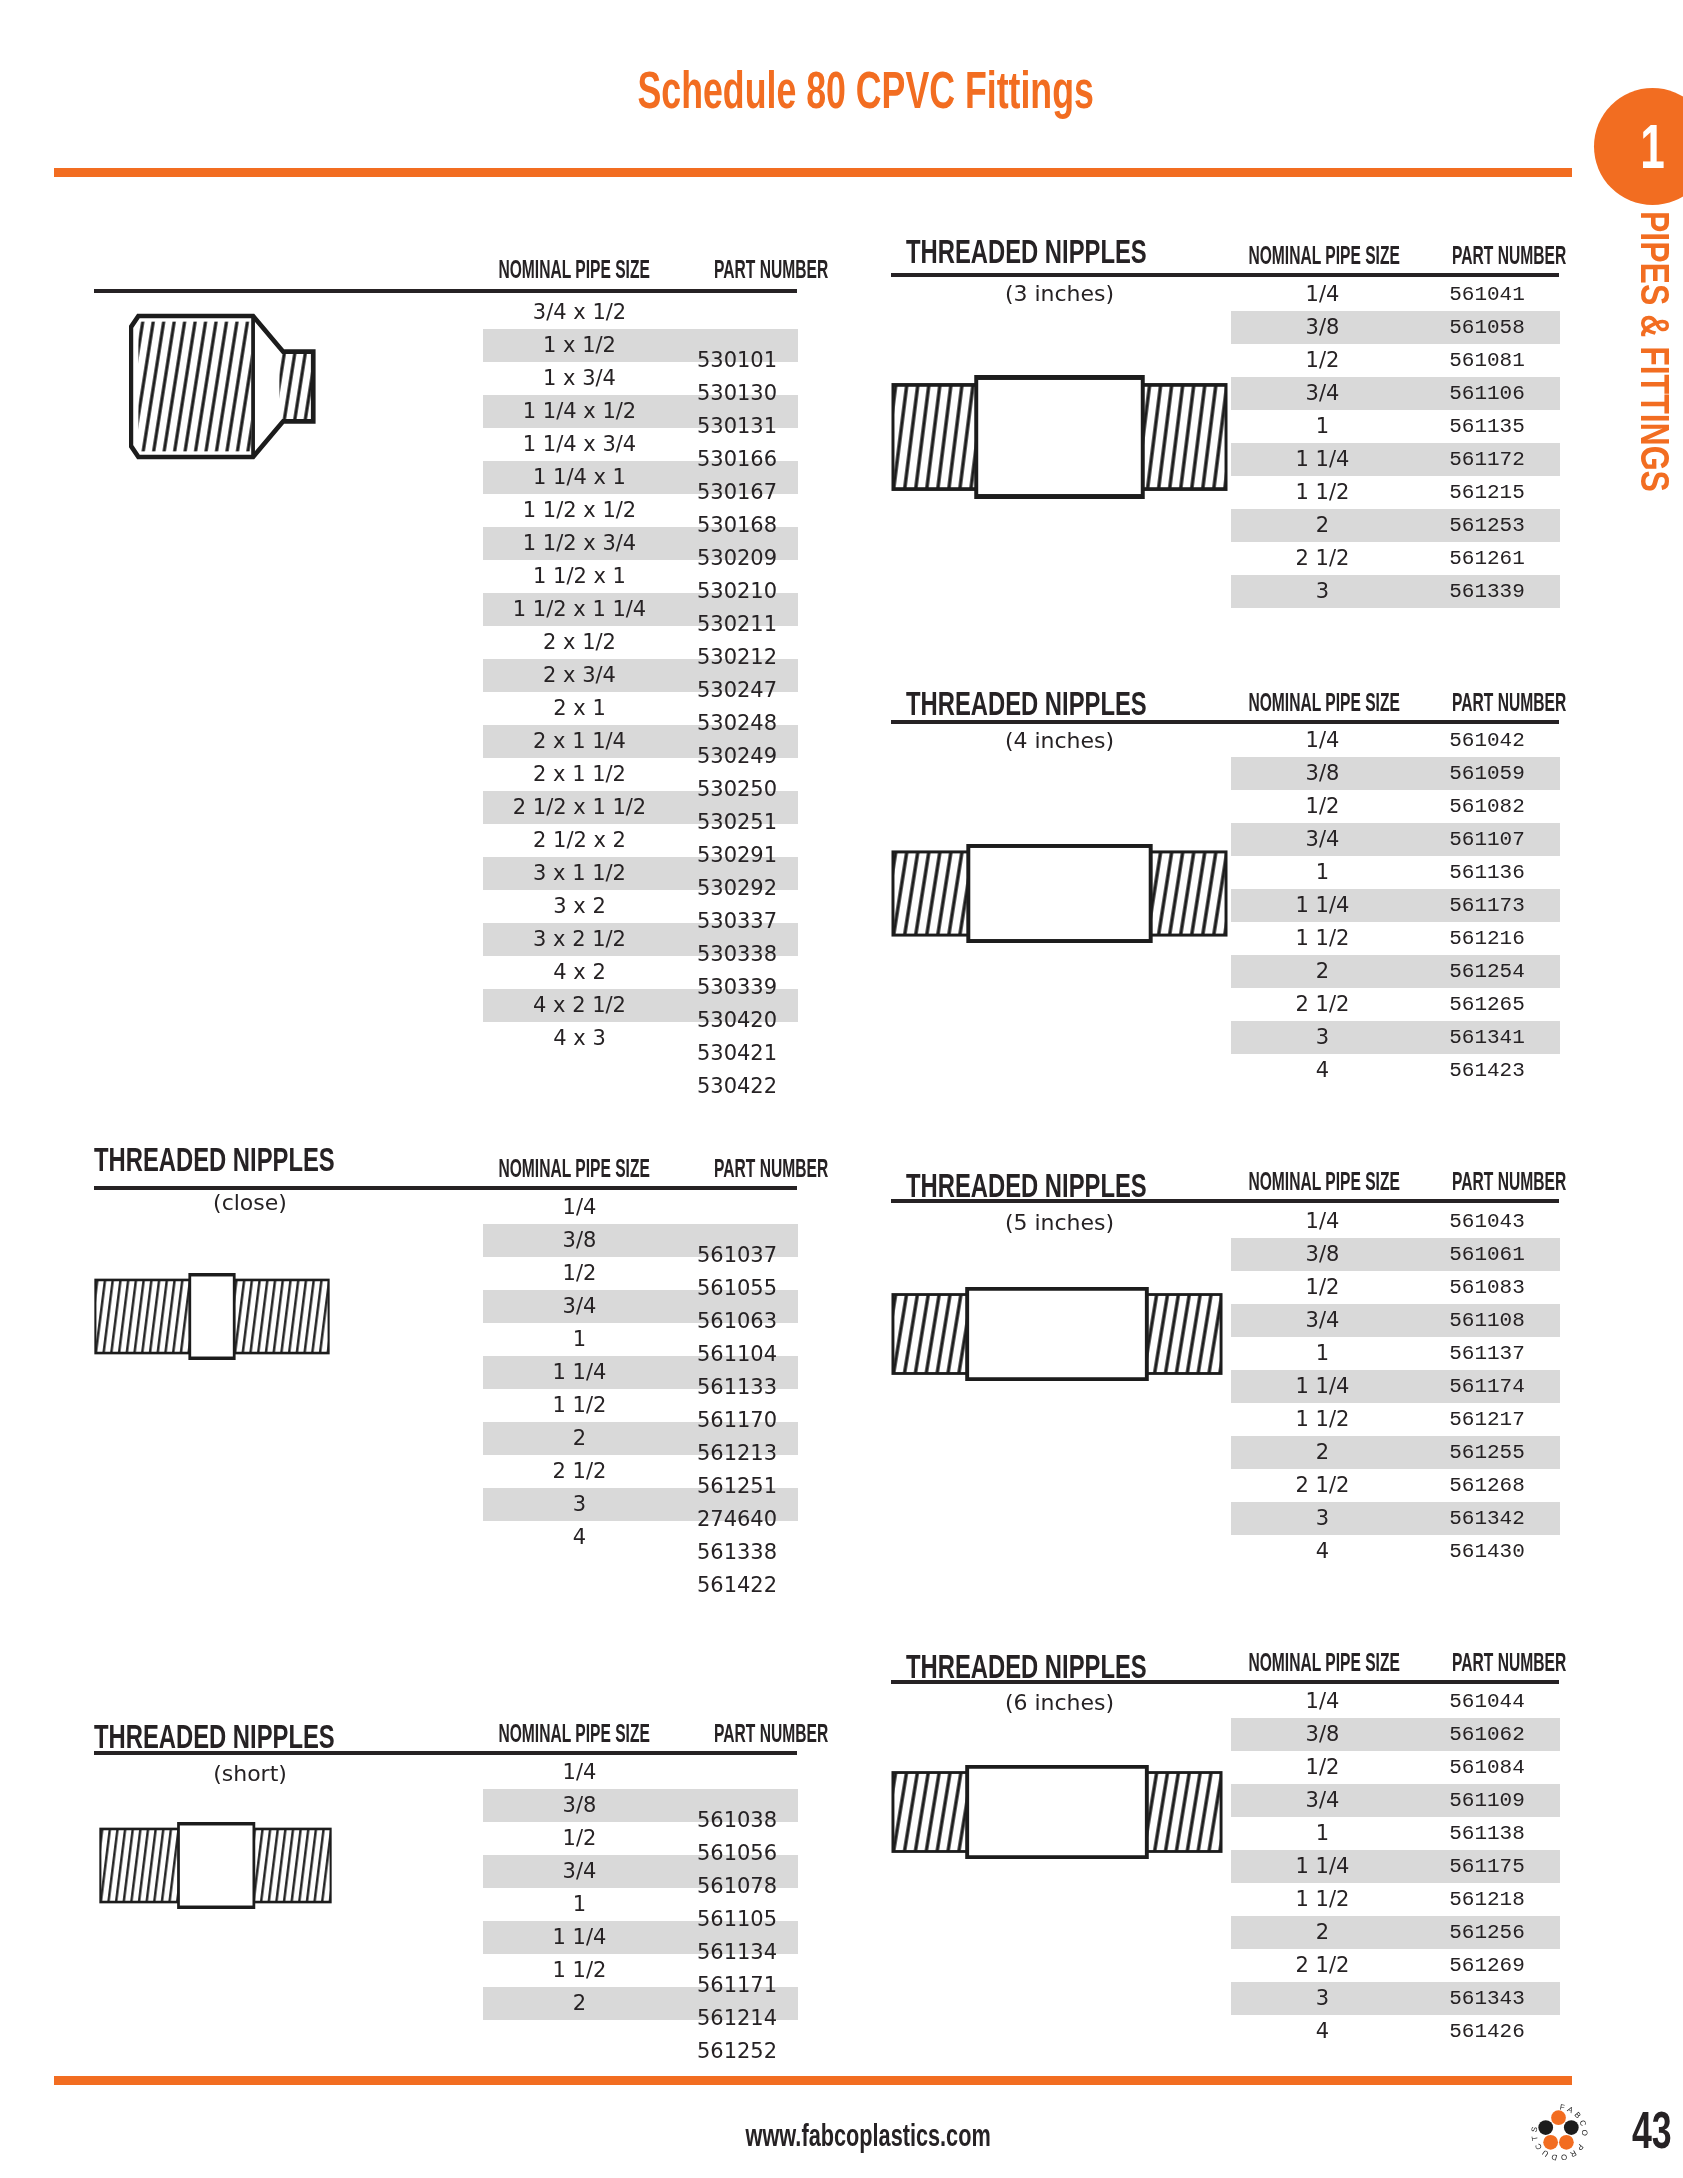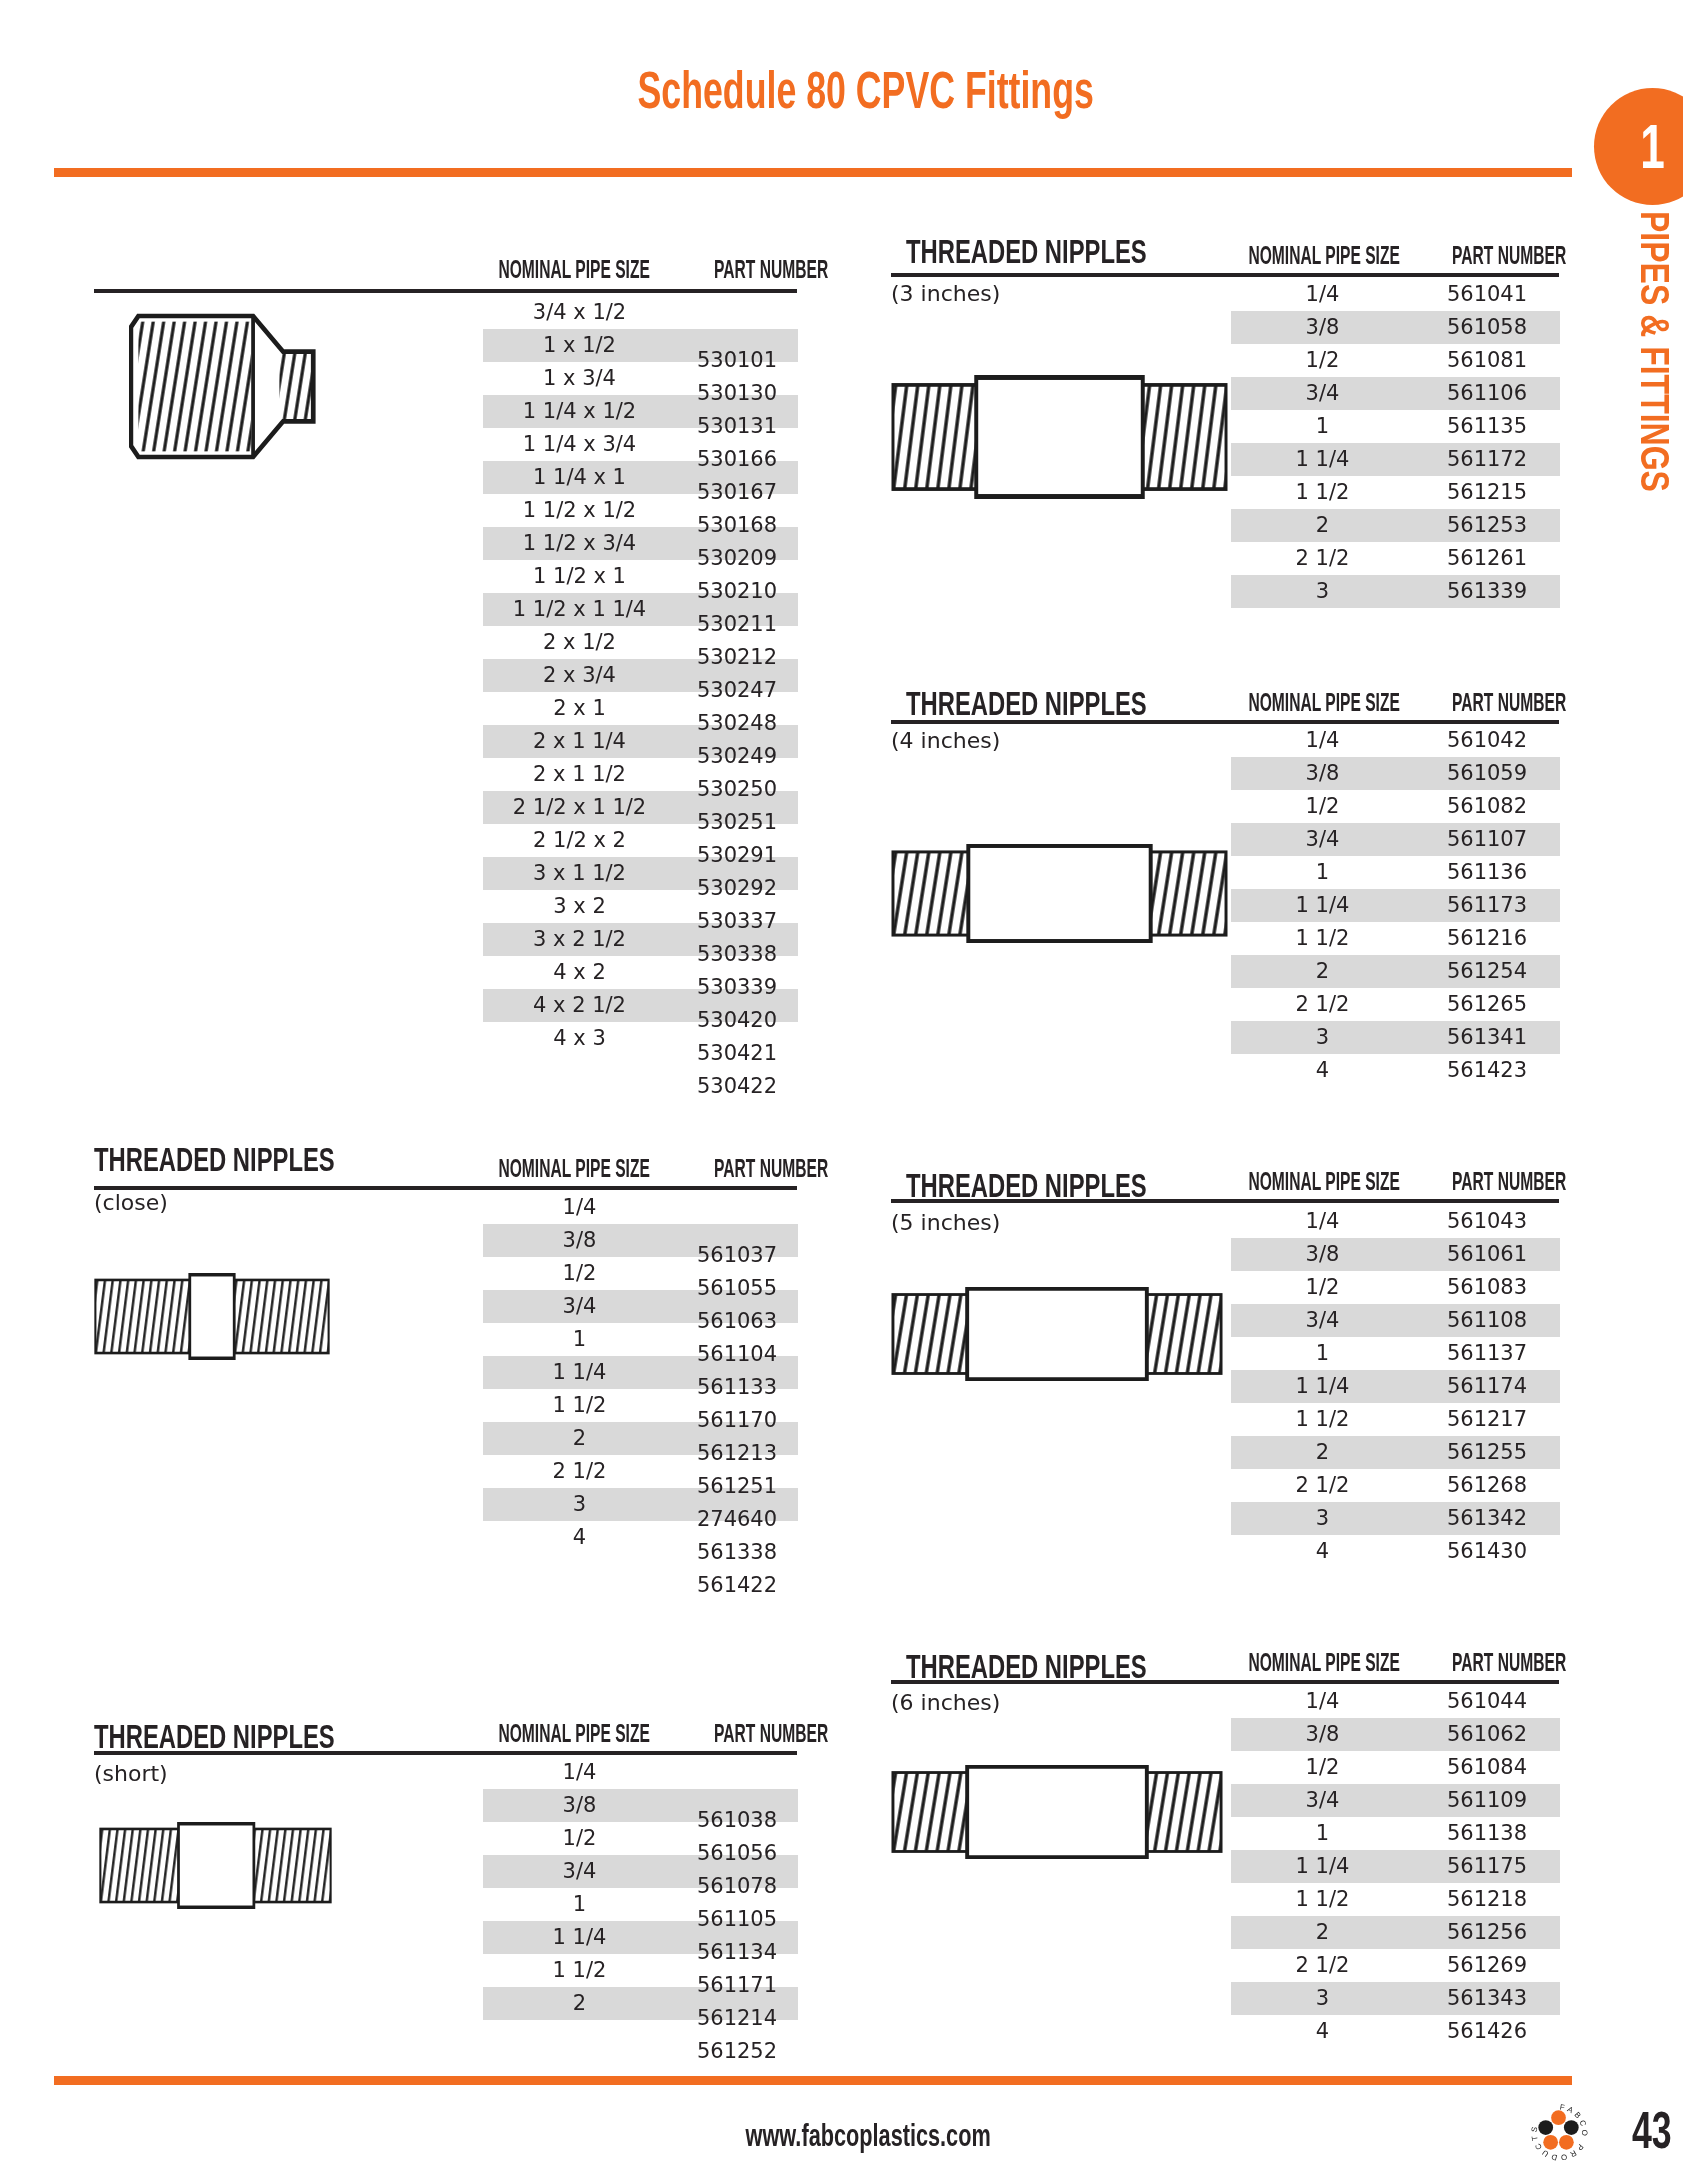--- a/index.html
+++ b/index.html
@@ -17,27 +17,27 @@
               background:#f26d21;color:#fff;text-align:center;line-height:117px;font-size:63px;}
   .vert-label{position:absolute;left:1632px;top:211px;writing-mode:vertical-rl;color:#f26d21;
               font-family:"Liberation Sans",sans-serif;font-weight:700;font-size:40px;
               transform:scaleY(0.8);transform-origin:top center;letter-spacing:0px;white-space:nowrap;}
   .section{position:absolute;}
   .sec-title{position:absolute;left:0;top:0;font-size:34px;line-height:40px;color:#262224;}
   .sec-title .cond{transform:scaleX(0.7);}
   .colh{position:absolute;text-align:left;font-size:26px;color:#262224;}
   .colh .cond{transform:scaleX(0.6);transform-origin:center;}
   .rule{position:absolute;left:0;height:4px;background:#262224;width:100%;}
-  .subtitle{position:absolute;text-align:left;font-size:22px;color:#262224;}
+  .subtitle{position:absolute;text-align:center;font-size:22px;color:#262224;}
   .rows{position:absolute;}
   .trow{display:flex;height:33px;line-height:33px;font-size:21px;}
   .trow:nth-child(even){background:#d9d9d9;}
   .c1,.c2{text-align:center;}
   .left-rows .c1{width:193px;} .left-rows .c2{width:122px;margin-top:48px;}
-  .right-rows .c1{width:183px;} .right-rows .c2{width:146px;}
+  .right-rows .c1{width:183px;} .right-rows .c2{width:146px;font-family:Liberation Mono, monospace;}
   .illus{position:absolute;}
   .footer-url{position:absolute;left:693px;top:2117px;width:297px;text-align:center;
               font-size:31px;white-space:nowrap;}
   .page-num{position:absolute;left:1632px;top:2101px;font-size:51px;}
 </style>
 </head>
 <body>
 
 <svg width="0" height="0" style="position:absolute" aria-hidden="true">
   <defs>

